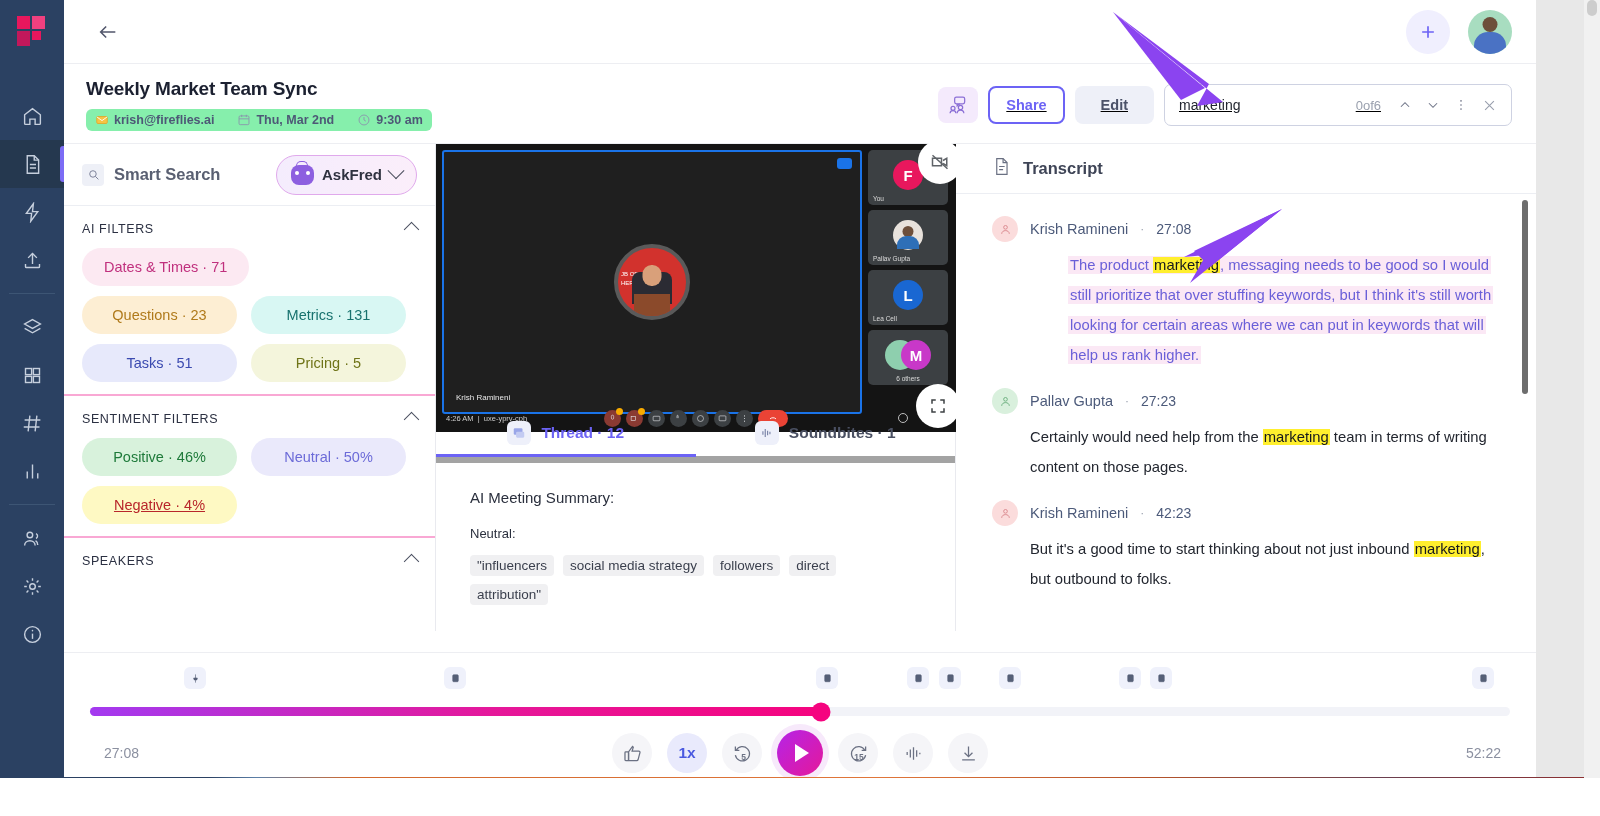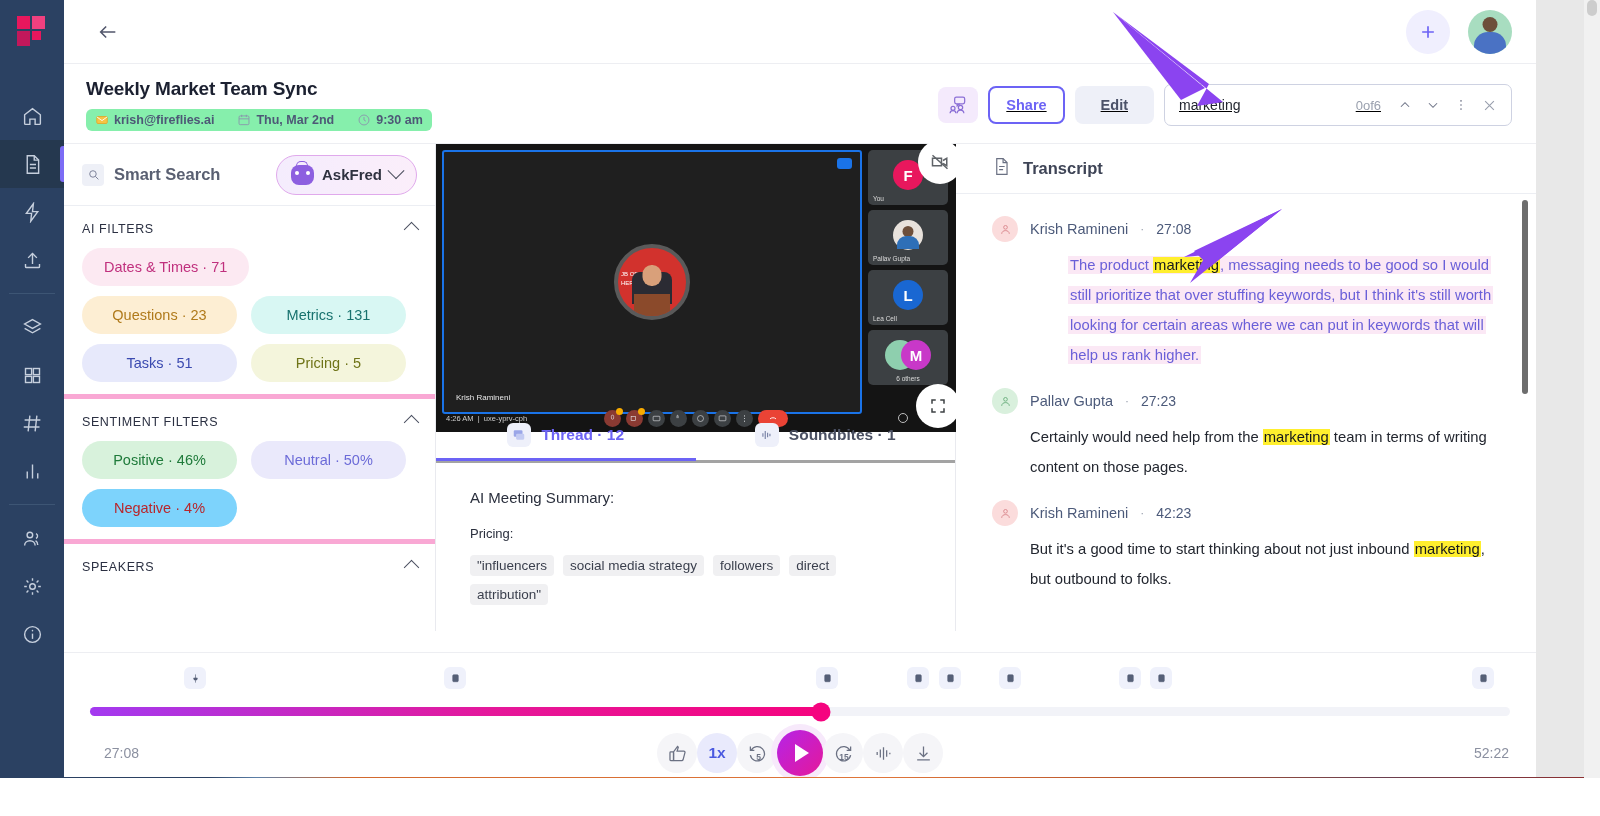--- a/index.html
+++ b/index.html
@@ -117,21 +117,21 @@
     content: ""; position: absolute; top: 6px; width: 4px; height: 4px; border-radius: 50%; background: #fff;
   }
   .fred-face:before { left: 4px; } .fred-face:after { right: 4px; }
   .fred-ant { position: absolute; top: -4px; left: 50%; transform: translateX(-50%);
     width: 12px; height: 5px; border: 1.5px solid #8d5fe0; border-bottom: none; border-radius: 6px 6px 0 0; }
   .askfred .t { font-size: 15px; font-weight: bold; color: #2f3240; }
   .askfred .cv { width: 12px; height: 12px; border-right: 1.8px solid #4a4d5c; border-bottom: 1.8px solid #4a4d5c;
     transform: rotate(45deg) translate(-3px,-3px); }
 
   .filters { flex: 1; overflow: hidden; }
-  .fsec { padding: 16px 18px 12px 18px; border-bottom: 5px solid #f9a8d4; }
+  .fsec { padding: 16px 18px 12px 18px; border-bottom: 2px solid #f9a8d4; }
   .fsec-head { display: flex; align-items: center; margin-bottom: 12px; }
   .fsec-title { font-size: 12.5px; letter-spacing: 0.6px; color: #2b3042; font-weight: 500; }
   .caret { margin-left: auto; width: 11px; height: 11px;
     border-left: 1.8px solid #4a4f60; border-top: 1.8px solid #4a4f60;
     transform: rotate(45deg); cursor: pointer; }
   .chips { display: flex; flex-wrap: wrap; gap: 10px 14px; }
   .chip {
     height: 38px; border-radius: 19px; padding: 0 22px; min-width: 155px;
     display: flex; align-items: center; justify-content: center;
     font-size: 14.5px; cursor: pointer;
@@ -188,21 +188,21 @@
   .vc { width: 17px; height: 17px; border-radius: 50%; background: #3c4043;
     display: flex; align-items: center; justify-content: center; position: relative; }
   .vc.red { background: #8a3a32; }
   .vc.hang { width: 30px; height: 17px; border-radius: 9px; background: #ea4335; }
   .vc .dotw { position: absolute; right: -2px; top: -2px; width: 7px; height: 7px;
     border-radius: 50%; background: #f9ab00; }
   .vc svg { width: 9px; height: 9px; stroke: #e8eaed; fill: none; stroke-width: 1.6; }
   .v-bar .rinfo { position: absolute; right: 48px; width: 10px; height: 10px;
     border-radius: 50%; border: 1px solid #bdbdbd; }
 
-  .tabs { height: 56px; display: flex; border-bottom: 3px solid #a3a3a3; }
+  .tabs { height: 56px; display: flex; border-bottom: 7px solid #a3a3a3; }
   .tab { flex: 1; display: flex; align-items: center; justify-content: center; gap: 10px;
     font-size: 15.5px; font-weight: bold; color: #4a5062; cursor: pointer; position: relative; }
   .tab.active { color: #6c63f5; }
   .tab.active:after { content: ""; position: absolute; left: 0; right: 0; bottom: -1px;
     height: 3px; background: #6c63f5; }
   .tab .ti { width: 24px; height: 24px; border-radius: 6px; background: #eef0fa;
     display: flex; align-items: center; justify-content: center; }
   .tab .ti svg { width: 14px; height: 14px; }
   .thread { padding: 26px 34px; }
   .thread .h1 { font-size: 15px; color: #2a2f3d; margin-bottom: 20px; }
@@ -239,22 +239,22 @@
     background: #eff1fb; display: flex; align-items: center; justify-content: center; cursor: pointer; }
   .mark svg { width: 11px; height: 11px; stroke: #566077; fill: none; stroke-width: 1.4; }
   .track { position: absolute; left: 26px; right: 26px; top: 54px; height: 9px;
     background: #f2f3f8; border-radius: 5px; }
   .track .fill { position: absolute; left: 0; top: 0; height: 9px; width: 51.5%;
     border-radius: 5px; background: linear-gradient(90deg,#a33af0 0%,#e5189a 55%,#f5047f 100%); }
   .track .knob { position: absolute; left: 51.5%; top: 50%; transform: translate(-50%,-50%);
     width: 19px; height: 19px; border-radius: 50%; background: #f5047f; }
   .pbar { position: absolute; left: 0; right: 0; top: 74px; height: 52px; display: flex; align-items: center; }
   .t-left { position: absolute; left: 40px; font-size: 14px; color: #8b90a0; }
-  .t-right { position: absolute; right: 27px; font-size: 14px; color: #8b90a0; }
-  .pctrls { margin: 0 auto; display: flex; align-items: center; }
+  .t-right { position: absolute; right: 35px; font-size: 14px; color: #8b90a0; }
+  .pctrls { margin: 0 auto; display: flex; align-items: center; gap: 15px; }
   .pc { width: 40px; height: 40px; border-radius: 50%; background: #f5f5f8;
     display: flex; align-items: center; justify-content: center; cursor: pointer; }
   .pc svg { width: 19px; height: 19px; stroke: #6b7183; fill: none; stroke-width: 1.6; }
   .pc.speed { background: #e9eafc; color: #4b5ae0; font-size: 15.5px; font-weight: bold; }
   .pc.play { width: 46px; height: 46px; background: linear-gradient(135deg,#b524e8,#e5189a);
     box-shadow: 0 0 0 6px #f7e9fb; }
   .pc.play .tri { width: 0; height: 0; border-left: 14px solid #fff;
     border-top: 9px solid transparent; border-bottom: 9px solid transparent; margin-left: 4px; }
   .skip-n { position: absolute; font-size: 8.5px; font-weight: bold; color: #6b7183; }
 
@@ -485,21 +485,21 @@
           </div>
 
           <div class="fsec">
             <div class="fsec-head">
               <div class="fsec-title">SENTIMENT FILTERS</div>
               <div class="caret"></div>
             </div>
             <div class="chips" id="sent-chips">
                 <div class="chip" style="background: rgb(216, 242, 220); color: rgb(30, 122, 58);">Positive · 46%</div>
                 <div class="chip" style="background: rgb(234, 233, 251); color: rgb(108, 107, 216);">Neutral · 50%</div>
-                <div class="chip" style="background: #7dd3fc; color: rgb(184, 38, 43);">Negative · 4%</div>
+                <div class="chip" style="background: #fef9c3; color: rgb(184, 38, 43); text-decoration: underline;">Negative · 4%</div>
               </div>
           </div>
 
           <div class="fsec" style="border-bottom:none;">
             <div class="fsec-head">
               <div class="fsec-title">SPEAKERS</div>
               <div class="caret"></div>
             </div>
           </div>
         </div>
@@ -622,21 +622,21 @@
               <svg viewBox="0 0 24 24" stroke="#7b84a8" fill="none" stroke-width="2">
                   <path d="M5 9v6M9 5v14M13 8v8M17 10v4"></path>
                 </svg>
             </span>
             <span>Soundbites · 1</span>
           </div>
         </div>
 
         <div class="thread">
           <div class="h1">AI Meeting Summary:</div>
-          <div class="h2">Pricing:</div>
+          <div class="h2">Neutral:</div>
           <div class="kws" id="kw-list">
               <span class="kw">"influencers</span>
               <span class="kw">social media strategy</span>
               <span class="kw">followers</span>
               <span class="kw">direct</span>
               <span class="kw">attribution"</span>
             </div>
         </div>
       </div>
 

